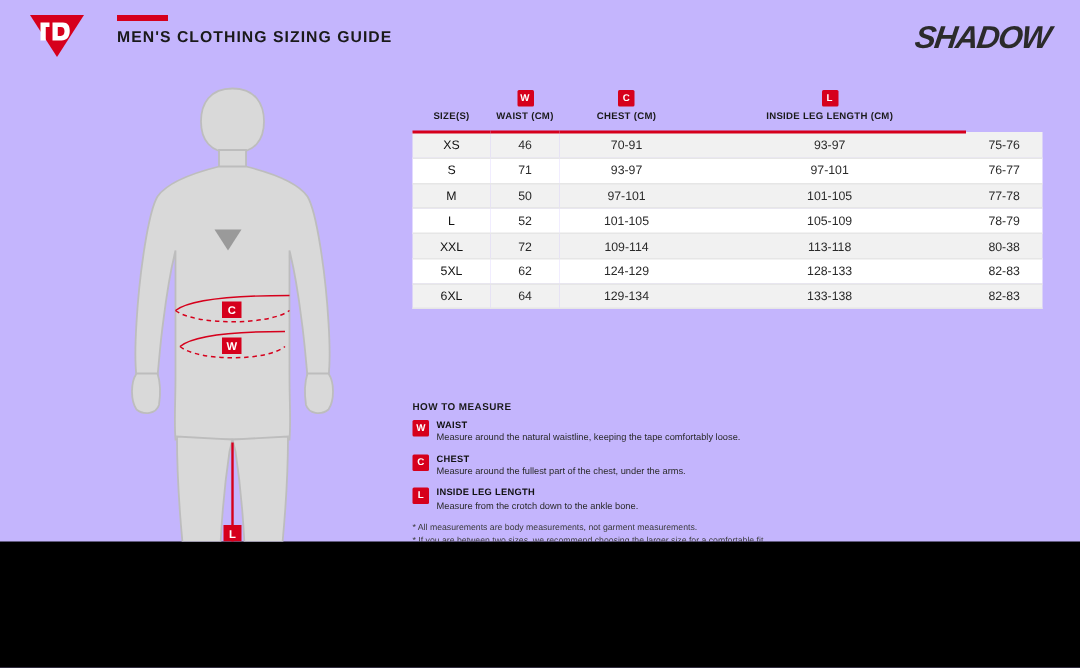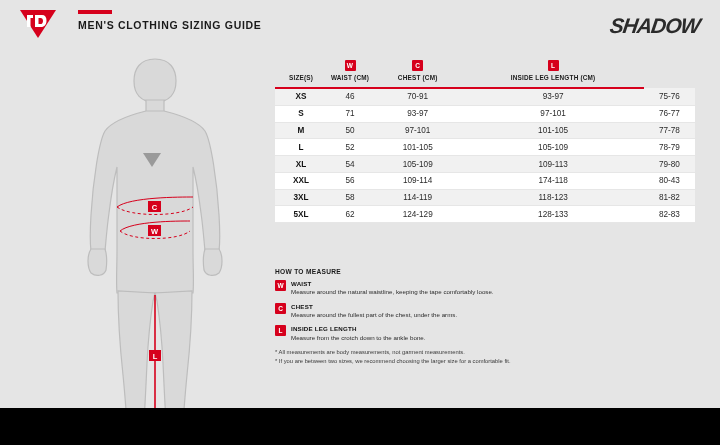--- a/index.html
+++ b/index.html
@@ -10,22 +10,22 @@
   body {
     width: 720px;
     height: 445px;
     overflow: hidden;
     font-family: "Liberation Sans", sans-serif;
     color: #1a1a1a;
   }
   .page {
     position: relative;
     width: 720px;
-    height: 408px;
-    background: #e5e5e5;
+    height: 361px;
+    background: #c4b5fd;
     box-sizing: border-box;
     overflow: hidden;
   }
 
   
   .header {
     position: relative;
     height: 46px;
     border-bottom: 0px solid #fff;
   }
@@ -110,21 +110,21 @@
     font-size: 8.2px;
     border-bottom: 1px solid #e6e6e6;
   }
   table.size-table tbody tr:nth-child(odd) td {
     background: #f1f1f1;
   }
   table.size-table tbody tr:nth-child(even) td {
     background: #ffffff;
   }
   table.size-table td.size-col {
-    font-weight: bold;
+    font-weight: normal;
     color: #111;
     width: 48px;
     text-align: center;
   }
   table.size-table td.num-col { width: 42px; }
 
   
   .chip {
     display: inline-block;
     width: 11px;
@@ -309,45 +309,38 @@
           <td>77-78</td>
         </tr>
         <tr>
           <td class="size-col">L</td>
           <td class="num-col">52</td>
           <td>101-105</td>
           <td>105-109</td>
           <td>78-79</td>
         </tr>
         <tr>
-          <td class="size-col">XL</td>
-          <td class="num-col">54</td>
-          <td>105-109</td>
-          <td>109-113</td>
-          <td>79-80</td>
-        </tr>
-        <tr>
           <td class="size-col">XXL</td>
-          <td class="num-col">56</td>
+          <td class="num-col">72</td>
           <td>109-114</td>
-          <td>174-118</td>
-          <td>80-43</td>
-        </tr>
-        <tr>
-          <td class="size-col">3XL</td>
-          <td class="num-col">58</td>
-          <td>114-119</td>
-          <td>118-123</td>
-          <td>81-82</td>
+          <td>113-118</td>
+          <td>80-38</td>
         </tr>
         <tr>
           <td class="size-col">5XL</td>
           <td class="num-col">62</td>
           <td>124-129</td>
           <td>128-133</td>
+          <td>82-83</td>
+        </tr>
+        <tr>
+          <td class="size-col">6XL</td>
+          <td class="num-col">64</td>
+          <td>129-134</td>
+          <td>133-138</td>
           <td>82-83</td>
         </tr>
       </tbody>
     </table>
   </div>
 
   <div class="legend">
     <div class="legend-title">HOW TO MEASURE</div>
 
     <div class="legend-row">

